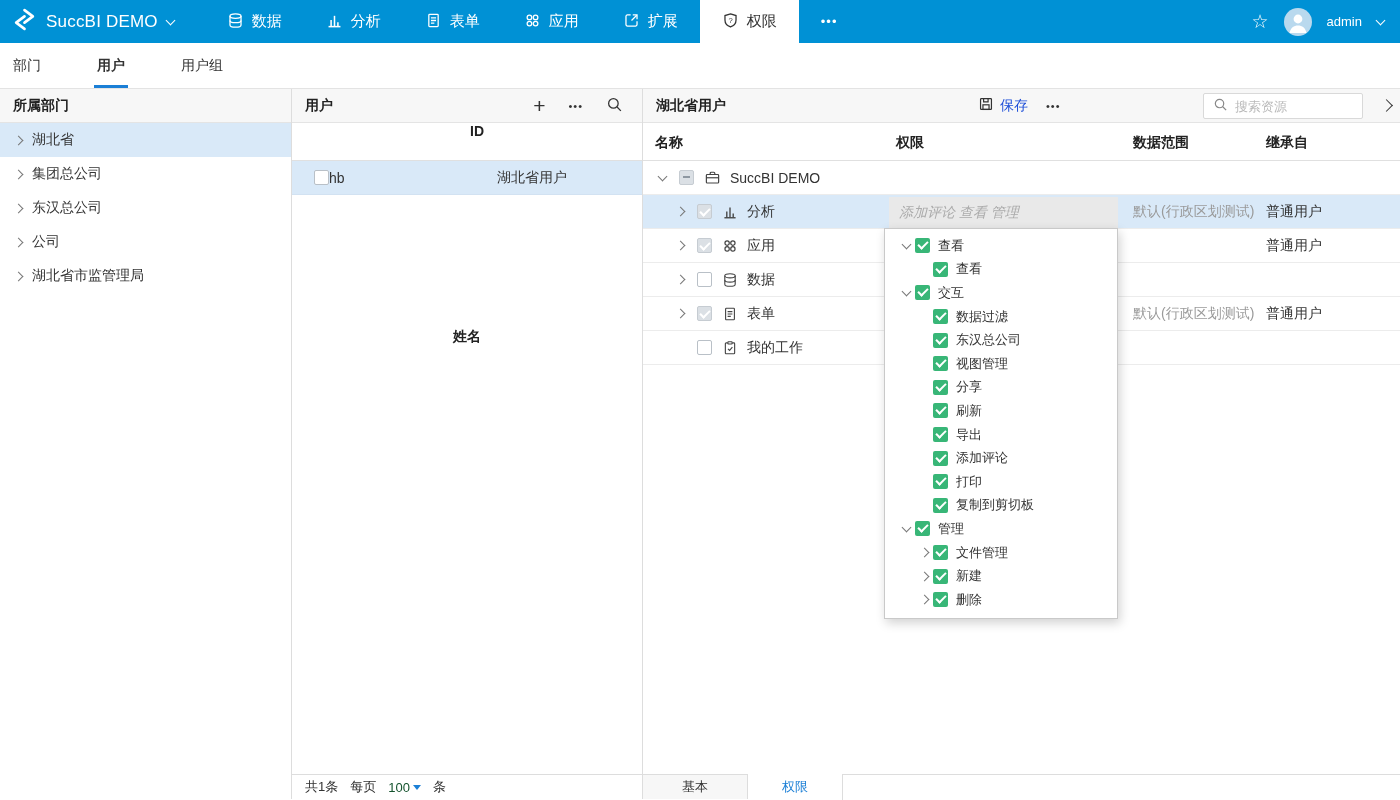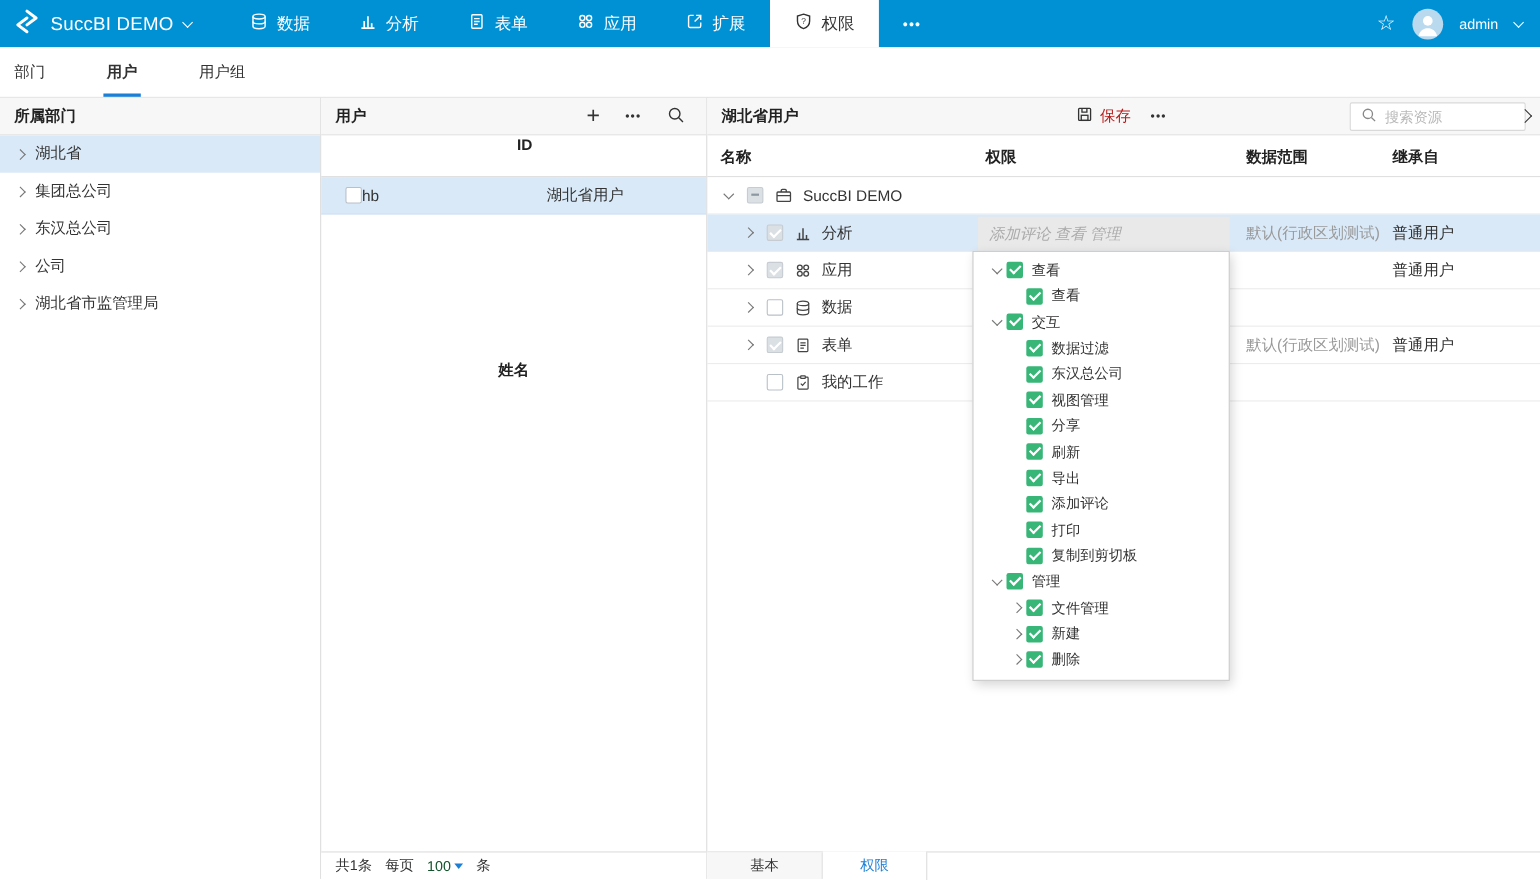--- a/index.html
+++ b/index.html
@@ -54,23 +54,23 @@
   .cb-gray-check::after { content:''; display:block; width:4px; height:8px; border:solid #fff; border-width:0 2px 2px 0; transform:rotate(45deg); margin:1px auto 0; }
   .cb-indet { background:#dbe0e5; border:1px solid #c6ccd2; }
   .cb-indet::after { content:''; display:block; width:7px; height:2px; background:#8d97a1; margin:5px auto 0; }
   .cb-green { background:#38b677; }
   .cb-green::after { content:''; display:block; width:4px; height:8px; border:solid #fff; border-width:0 2px 2px 0; transform:rotate(45deg); margin:1px auto 0; }
   .mid-footer { position:absolute; bottom:0; left:0; right:0; height:25px; border-top:1px solid #ddd; background:#fff; display:flex; align-items:center; gap:12px; padding-left:13px; font-size:13px; color:#333; }
   .pagesize { color:#14532d; display:flex; align-items:center; gap:3px; cursor:pointer; }
   .caret-dn { width:0; height:0; border-left:4px solid transparent; border-right:4px solid transparent; border-top:5px solid #1b7fd6; display:inline-block; }
 
   
-  .save-btn { position:absolute; left:335px; display:flex; align-items:center; gap:6px; font-size:14px; font-weight:normal; color:#b91c1c; cursor:pointer; }
+  .save-btn { position:absolute; left:335px; display:flex; align-items:center; gap:6px; font-size:14px; font-weight:normal; color:#1d4ed8; cursor:pointer; }
   .more-btn { position:absolute; left:403px; font-weight:normal; cursor:pointer; }
-  .search-box { position:absolute; left:560px; top:4px; width:160px; height:26px; border:1px solid #d9d9d9; border-radius:2px; background:#fff; display:flex; align-items:center; gap:7px; padding:0 9px; font-weight:normal;margin-left:24px; }
+  .search-box { position:absolute; left:560px; top:4px; width:160px; height:26px; border:1px solid #d9d9d9; border-radius:2px; background:#fff; display:flex; align-items:center; gap:7px; padding:0 9px; font-weight:normal; }
   .search-box input { border:none; outline:none; width:110px; font-size:13px; color:#333; background:transparent; }
   .search-box input::placeholder { color:#b9b9b9; }
   .collapse-btn { position:absolute; right:9px; top:8px; cursor:pointer; color:#333; }
   .collapse-btn .chev { width:9px; height:9px; border-width:1.6px; }
   .perm-cols { height:38px; border-bottom:1px solid #e0e0e0; position:relative; font-weight:bold; font-size:14px; color:#222; }
   .perm-cols span { position:absolute; line-height:38px; }
   .perm-row { height:34px; border-bottom:1px solid #ececec; position:relative; display:flex; align-items:center; font-size:14px; color:#333; cursor:pointer; }
   .perm-row.selected { background:#d9e9f8; }
   .indent0 { padding-left:14px; } .indent1 { padding-left:32px; }
   .chev-slot { width:10px; margin-right:12px; display:flex; justify-content:center; color:#777; }

